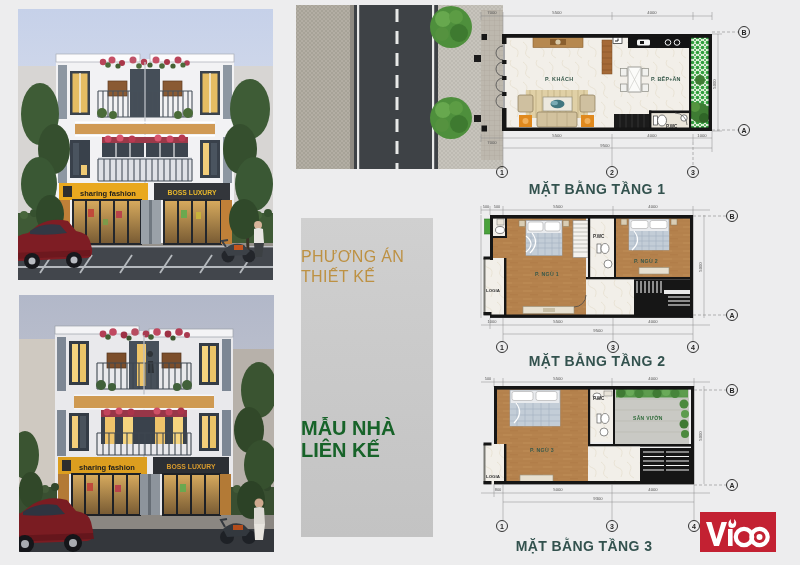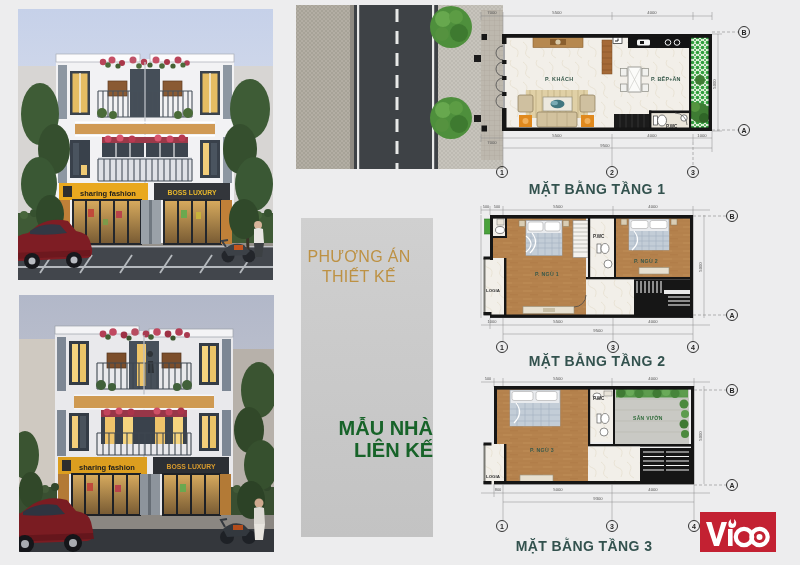--- a/index.html
+++ b/index.html
@@ -574,23 +574,23 @@
         <circle cx="146" cy="120" r="7" fill="#55923f"></circle>
       </g>
 
 <rect x="178" y="50" width="7" height="7" fill="#1c1c1c"></rect>
 <rect x="178" y="110" width="7" height="7" fill="#1c1c1c"></rect>
 </svg>
 </div>
 
 <div class="abs" style="left:301px;top:218px;width:132px;height:319px;background:linear-gradient(180deg,#d0d0d0 0%,#cacaca 45%,#c3c3c3 100%)">
 
-<div style="position:absolute;left:0;top:29px;width:116px;text-align:center;font-size:16px;line-height:20px;color:#bd9143;letter-spacing:0.3px">PHƯƠNG ÁN<br>THIẾT KẾ</div>
-
-<div style="position:absolute;left:0;top:199px;width:132px;text-align:right;font-size:20px;line-height:22px;font-weight:bold;color:#176329">MẪU NHÀ<br>LIÊN KẾ</div>
+<div style="position:absolute;left:0;top:29px;width:116px;font-size:16px;line-height:20px;color:#bd9143;letter-spacing:0.3px">PHƯƠNG ÁN<br>THIẾT KẾ</div>
+
+<div style="position:absolute;left:0;top:199px;width:132px;text-align:left;font-size:20px;line-height:22px;font-weight:bold;color:#176329">MẪU NHÀ<br>LIÊN KẾ</div>
 </div>
 
 <div class="abs" style="left:480px;top:0;width:320px;height:546px">
 <svg width="320" height="565" viewBox="480 0 320 565" font-family="Liberation Sans,sans-serif">
 <defs>
 <pattern id="greenlat" width="5" height="5" patternUnits="userSpaceOnUse">
 <rect width="5" height="5" fill="#e8f2e0"></rect>
 <circle cx="2.5" cy="2.5" r="1.8" fill="#2f9e3c"></circle>
 <circle cx="0" cy="0" r="1" fill="#2f9e3c"></circle>
           <circle cx="5" cy="0" r="1" fill="#2f9e3c"></circle>

